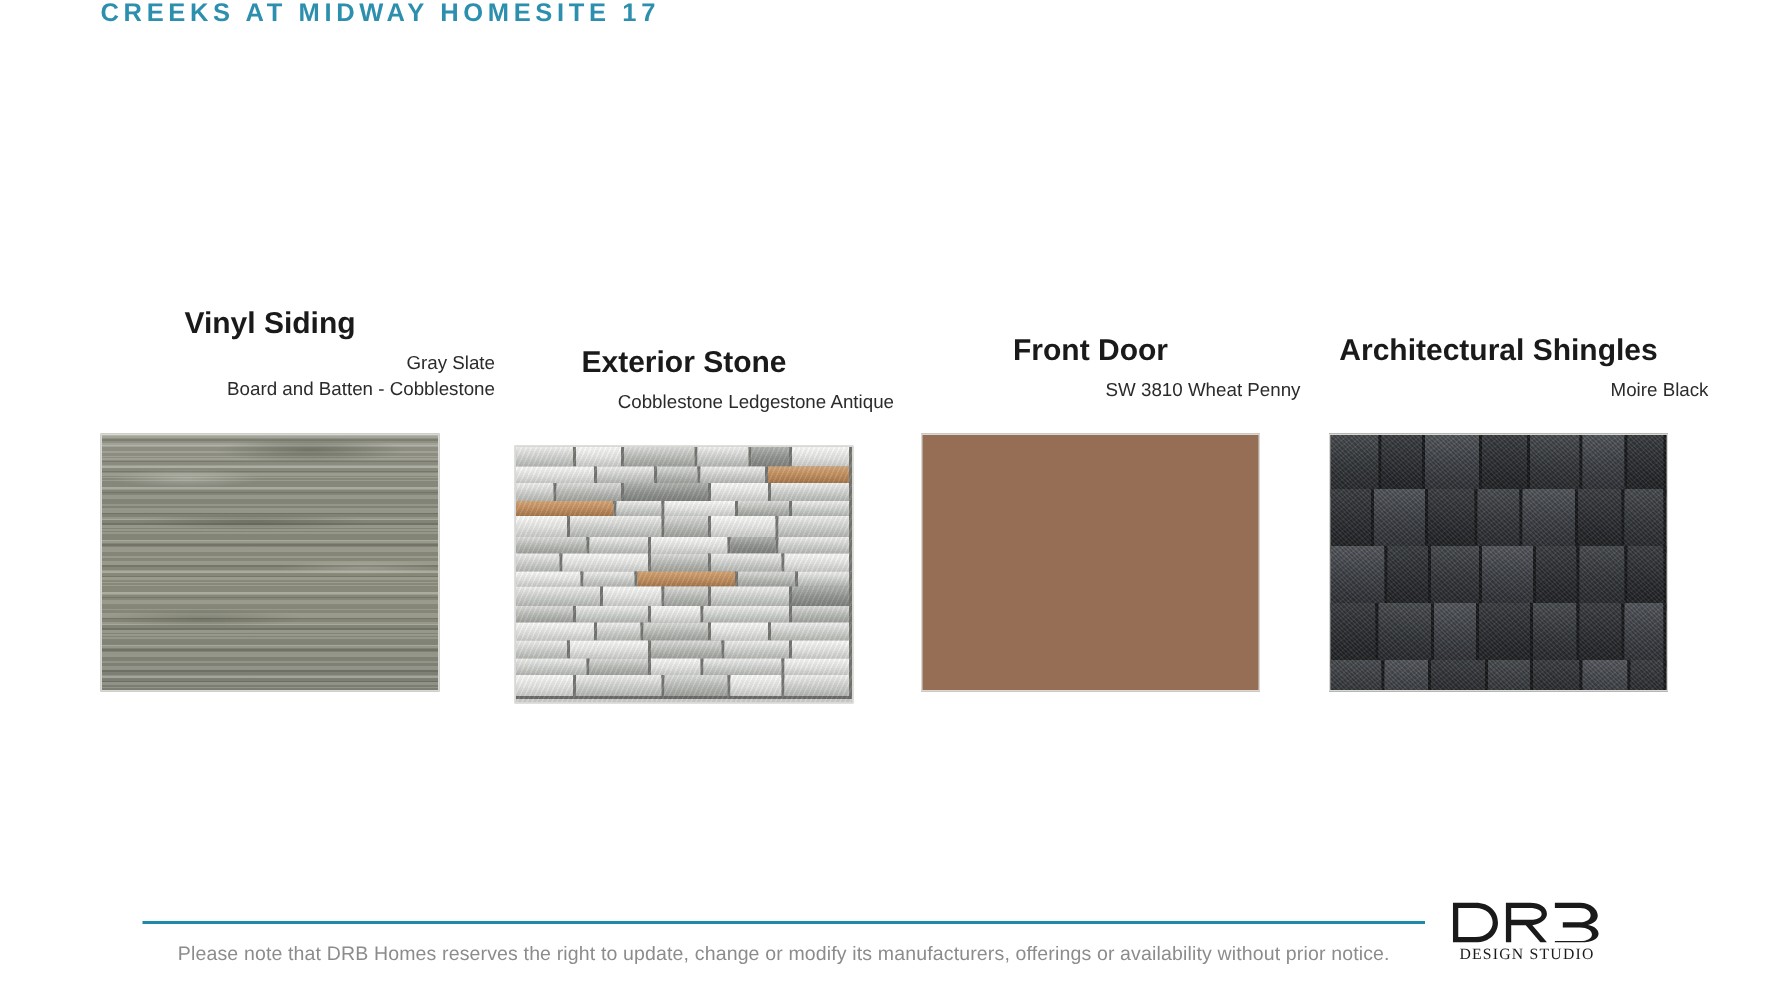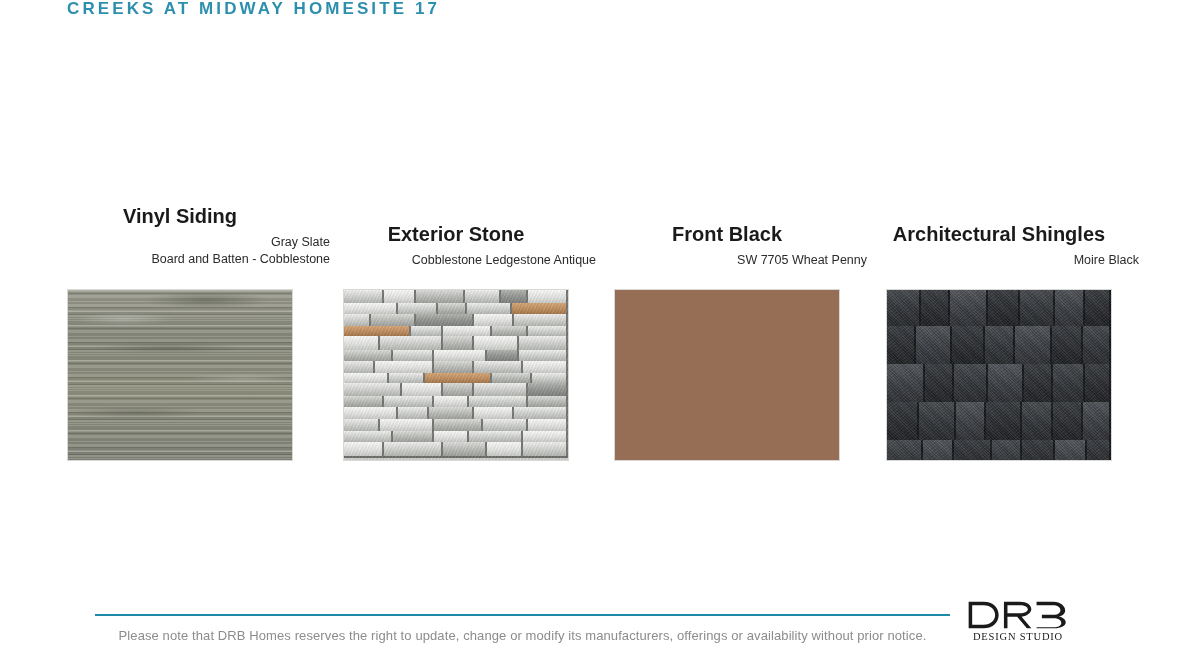--- a/index.html
+++ b/index.html
@@ -93,21 +93,21 @@
     position: relative;
   }
 
   
   #col-1 { left: 67px;  width: 226px; }
   #col-2 { left: 343px; width: 226px; }
   #col-3 { left: 614px; width: 226px; }
   #col-4 { left: 886px; width: 226px; }
 
   #col-1 .col-heading { margin-top: 8px; }
-  #col-2 .col-heading { margin-top: 26px; }
+  #col-2 .col-heading { margin-top: 34px; }
   #col-3 .col-heading { margin-top: 26px; }
   #col-4 .col-heading { margin-top: 26px; }
 
   #col-1 .swatch { margin-top: 21px; }
   #col-2 .swatch { margin-top: 20px; }
   #col-3 .swatch { margin-top: 20px; }
   #col-4 .swatch { margin-top: 20px; }
 
   
   #col-2 .col-heading, #col-2 .col-sub { width: 280px; margin-left: -27px; }
@@ -362,23 +362,23 @@
           <div class="stone-pc s-wh" style="width: 18%;"></div>
           <div class="stone-pc s-lt" style="width: 26%;"></div>
           <div class="stone-pc s-md" style="width: 20%;"></div>
           <div class="stone-pc s-wh" style="width: 16%;"></div>
           <div class="stone-pc s-lt" style="width: 20%;"></div>
         </div>
       </div>
   </div>
 
   <div class="col" id="col-3">
-    <div class="col-heading">Front Black</div>
+    <div class="col-heading">Front Door</div>
     <div class="col-sub">
-      <div>SW 7705 Wheat Penny</div>
+      <div>SW 3810 Wheat Penny</div>
     </div>
     <div class="swatch tex-door" id="door-swatch"></div>
   </div>
 
   <div class="col" id="col-4">
     <div class="col-heading">Architectural Shingles</div>
     <div class="col-sub">
       <div>Moire Black</div>
     </div>
     <div class="swatch tex-shingle" id="shingle-swatch">

